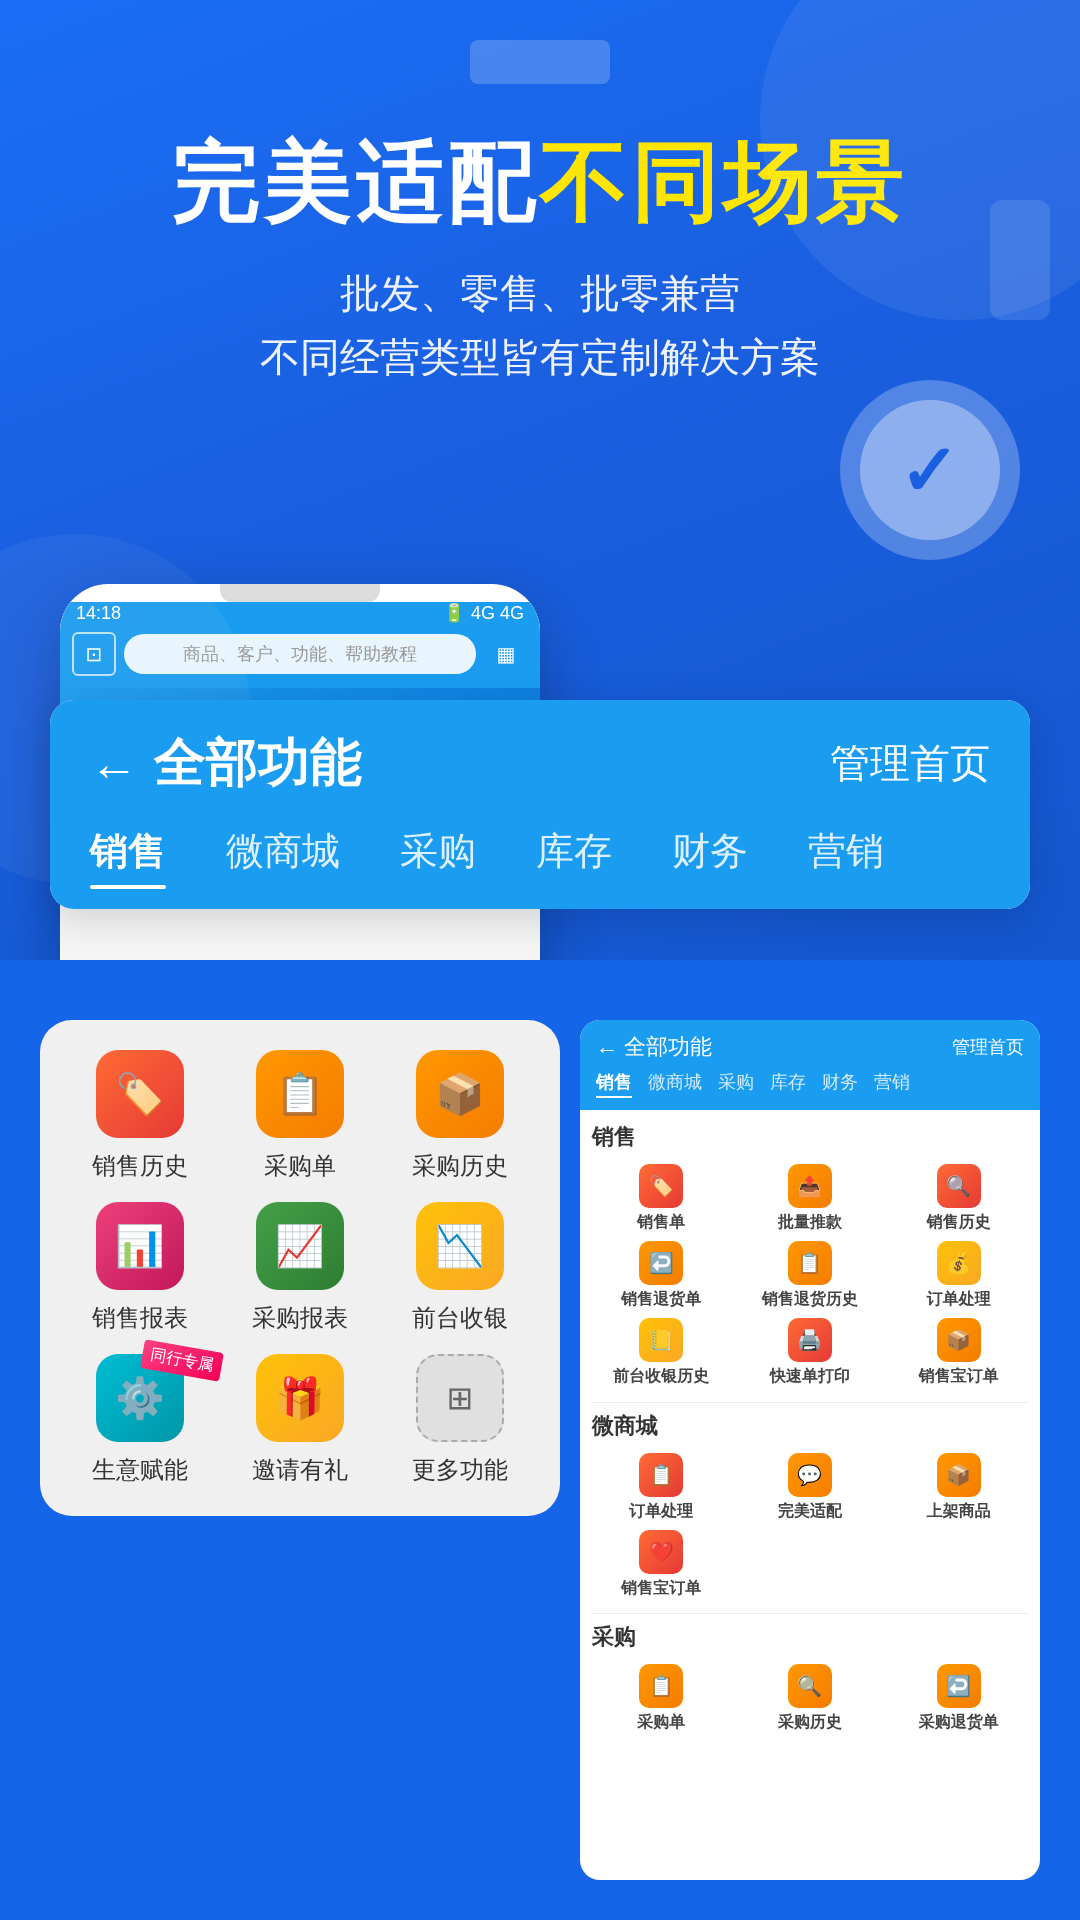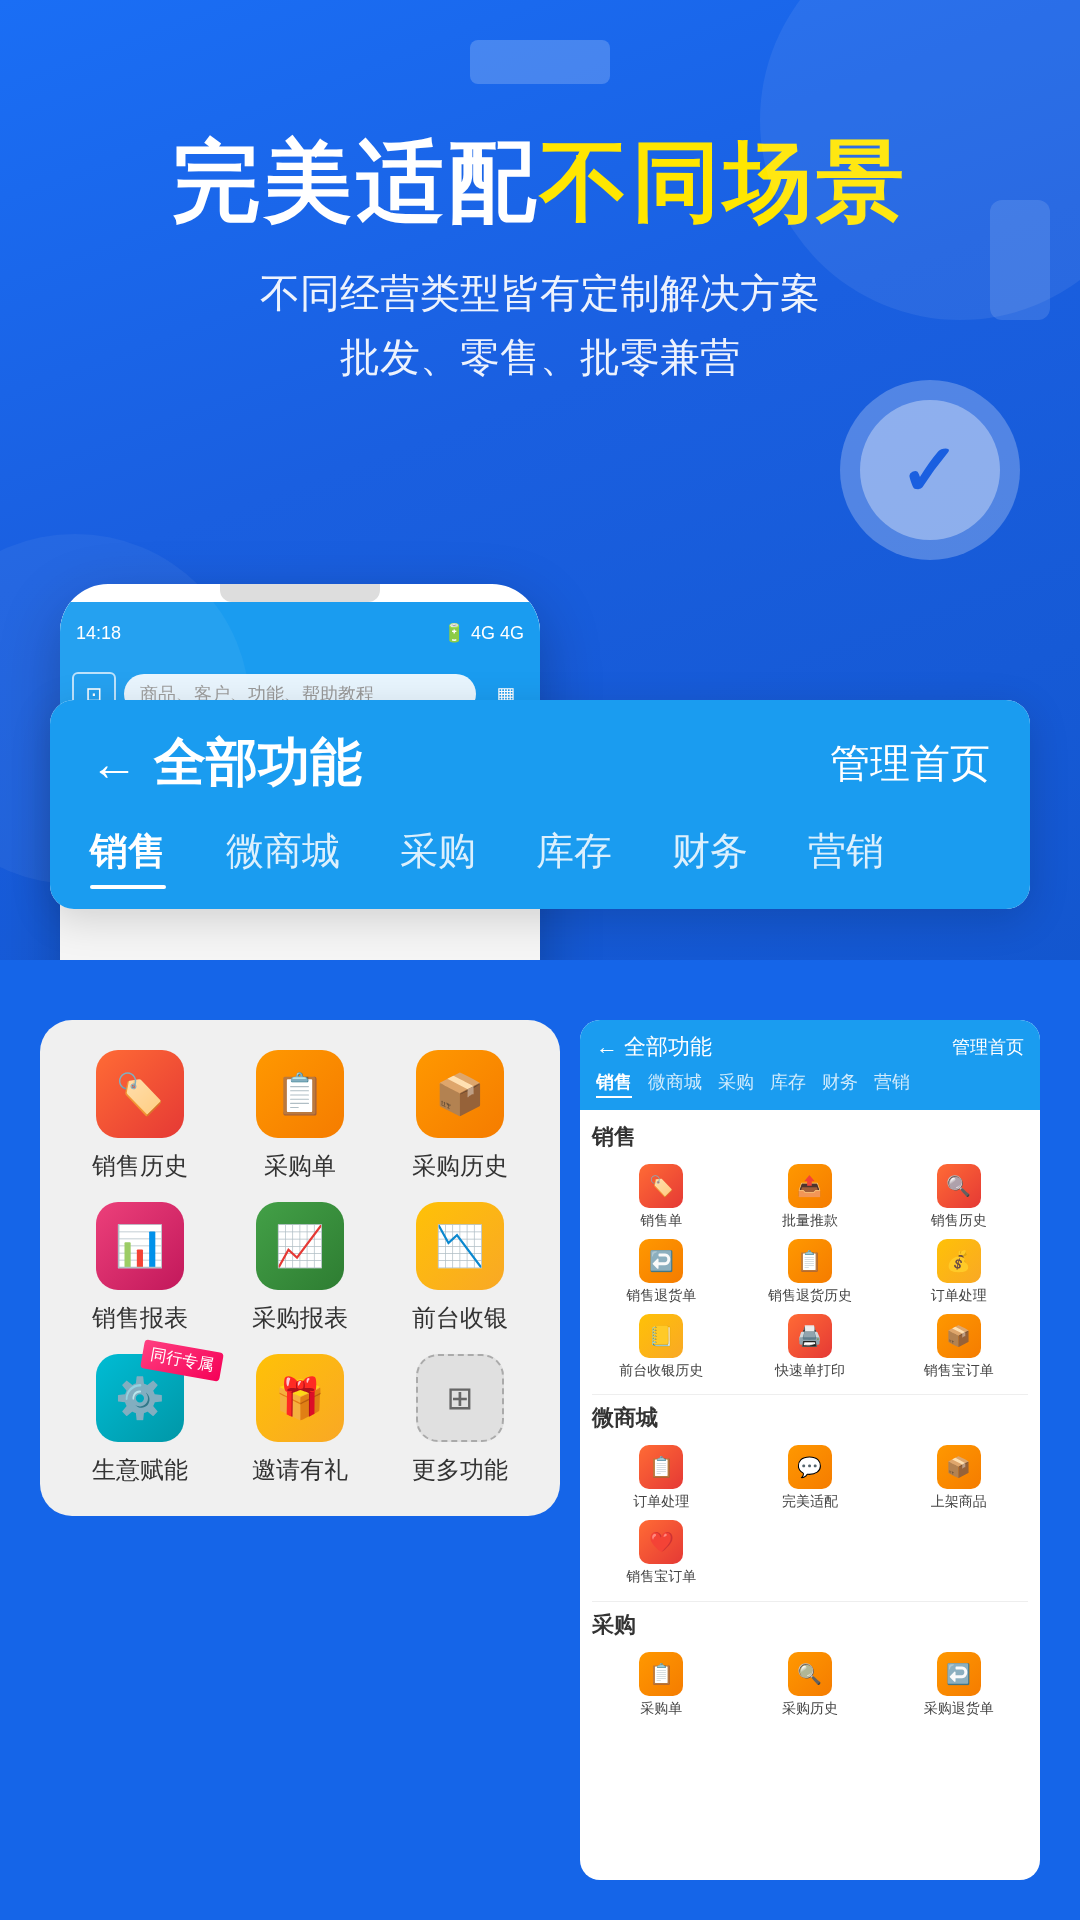--- a/index.html
+++ b/index.html
@@ -110,21 +110,21 @@
 
     .phone-screen {
       background: #f5f5f5;
       height: 100%;
     }
 
     .phone-status-bar {
       background: #1a9cf0;
       color: #fff;
       font-size: 18px;
-      padding: 20px 16px;
+      padding: 0 16px;
       display: flex;
       justify-content: space-between;
       align-items: center;
     }
 
     .phone-search-bar {
       background: #1a9cf0;
       padding: 8px 12px 12px;
       display: flex;
       align-items: center;
@@ -143,20 +143,21 @@
       font-size: 20px;
     }
 
     .phone-search-input {
       flex: 1;
       background: rgba(255,255,255,0.9);
       border-radius: 20px;
       padding: 8px 16px;
       font-size: 18px;
       color: #999;
+      text-align: center;
     }
 
     .phone-qr-icon {
       width: 44px;
       height: 44px;
       display: flex;
       align-items: center;
       justify-content: center;
       color: #fff;
       font-size: 20px;
@@ -435,24 +436,25 @@
       width: 44px;
       height: 44px;
       border-radius: 10px;
       display: flex;
       align-items: center;
       justify-content: center;
       font-size: 20px;
     }
 
     .right-icon-label {
-      font-size: 14px;
+      font-size: 16px;
       color: #444;
       text-align: center;
       line-height: 1.2;
+      font-weight: bold;
     }
 
     .divider {
       height: 1px;
       background: #eee;
       margin: 8px 0;
     }
 
     
     .deco-rect {
@@ -472,22 +474,22 @@
 
   <div class="status-bar"></div>
 
   <div class="deco-rect"></div>
 
   <div class="hero-title">
     <div class="hero-title-main">
       <span>完美适配</span><span class="hero-title-highlight">不同场景</span>
     </div>
     <div class="hero-subtitle">
+      <div>批发、零售、批零兼营</div>
       <div>不同经营类型皆有定制解决方案</div>
-      <div>批发、零售、批零兼营</div>
     </div>
   </div>
 
   <div class="phone-mockup-area">
     <div class="phone-outer">
       <div class="phone-notch"></div>
       <div class="phone-screen">
         <div class="phone-status-bar">
           <span>14:18</span>
           <span>🔋 4G 4G</span>

